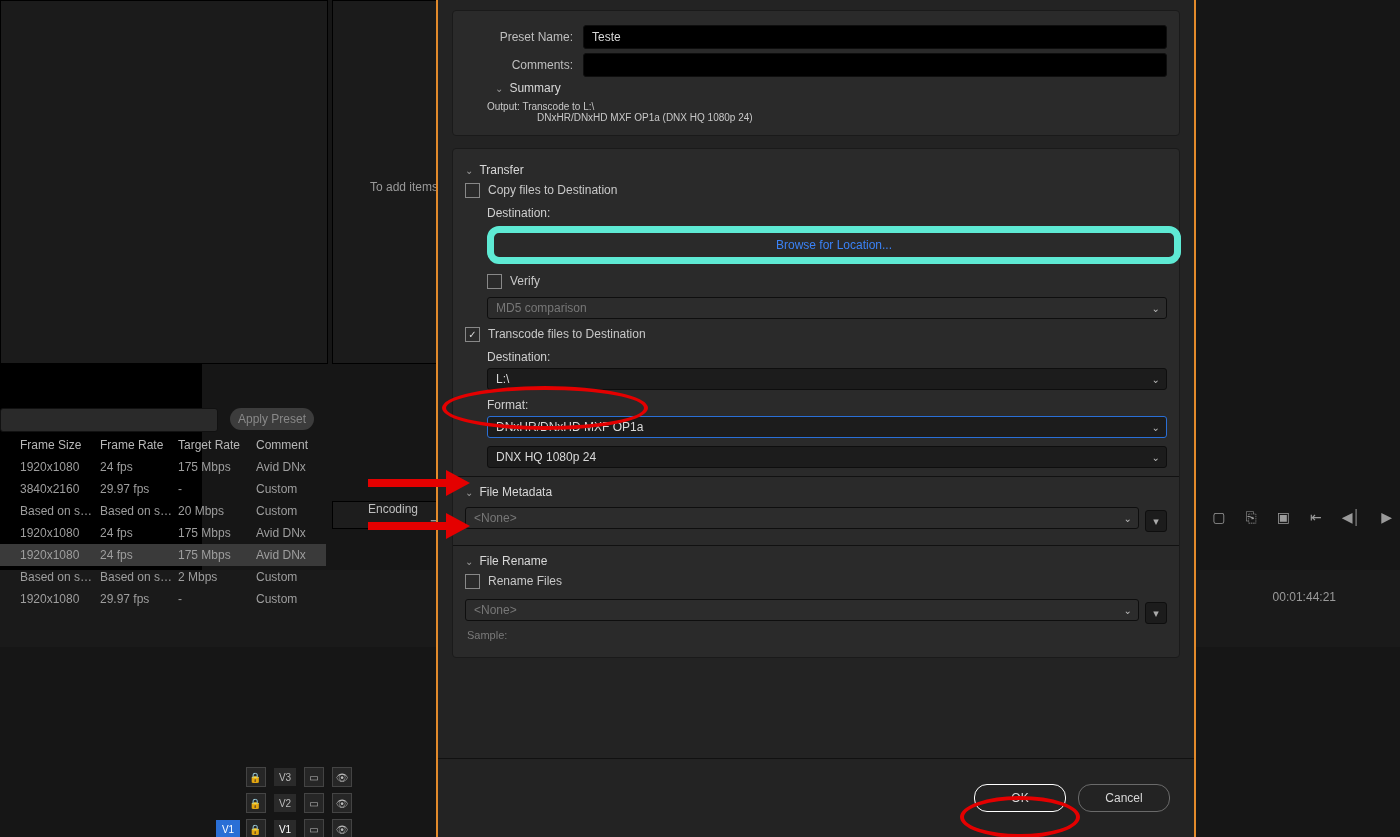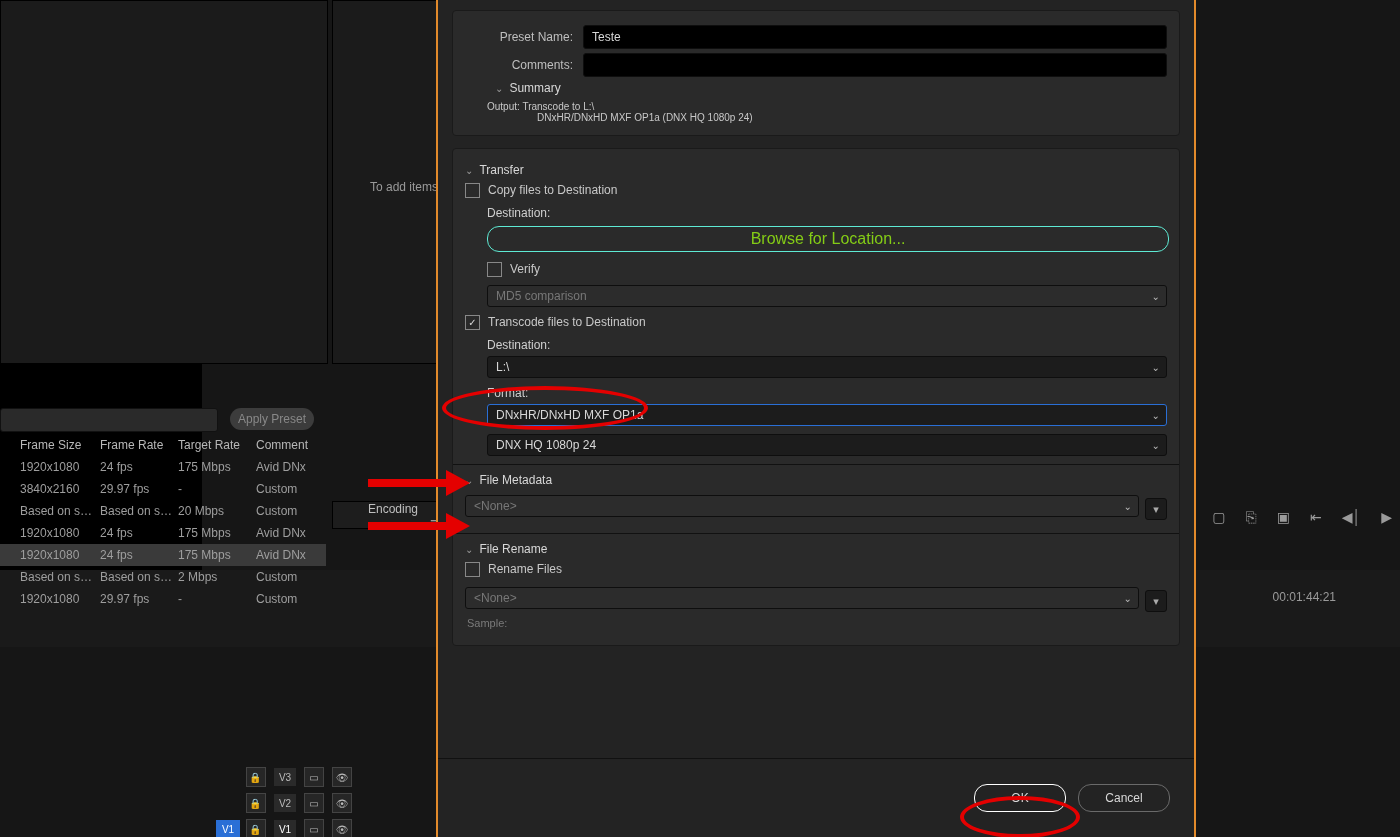--- a/index.html
+++ b/index.html
@@ -39,22 +39,22 @@
     flex:1;height:22px;background:#000000;border:1px solid #0e0e0e;border-radius:3px;
     color:#d8d8d8;display:flex;align-items:center;padding:0 8px;font-size:12px;
   }
   .section-header{display:flex;align-items:center;gap:6px;color:#d8d8d8;margin:4px 0 6px 0;}
   .disclosure{color:#9a9a9a;font-size:10px;cursor:default;}
   .checkbox{width:13px;height:13px;border:1px solid #888;margin-right:8px;display:inline-flex;align-items:center;justify-content:center;font-size:10px;color:#d8d8d8;}
   .check-row{display:flex;align-items:flex-start;margin:4px 0 8px 0;}
   .indent{margin-left:22px;}
   .sub-lbl{color:#cfcfcf;margin:4px 0 4px 0;}
   .browse-pill{
-    width:100%;height:24px;border:1px solid #5eead4;border-radius:12px;
-    display:flex;align-items:center;justify-content:center;color:#84cc16;font-size:16px;
+    width:100%;height:24px;border:7px solid #5eead4;border-radius:12px;
+    display:flex;align-items:center;justify-content:center;color:#3b82f6;font-size:12px;
     background:transparent;margin:6px 0 10px 0;
   }
   .dropdown{
     position:relative;width:100%;height:22px;background:#1c1c1c;border:1px solid #0e0e0e;border-radius:3px;
     display:flex;align-items:center;padding:0 22px 0 8px;color:#d8d8d8;margin:2px 0 8px 0;
     box-sizing:border-box;
   }
   .dropdown.hl{border:1px solid #2a6fd6;}
   .dropdown.disabled{background:#2c2c2c;color:#777;}
   .dropdown .chev{position:absolute;right:6px;top:5px;font-size:10px;color:#bbb;}

